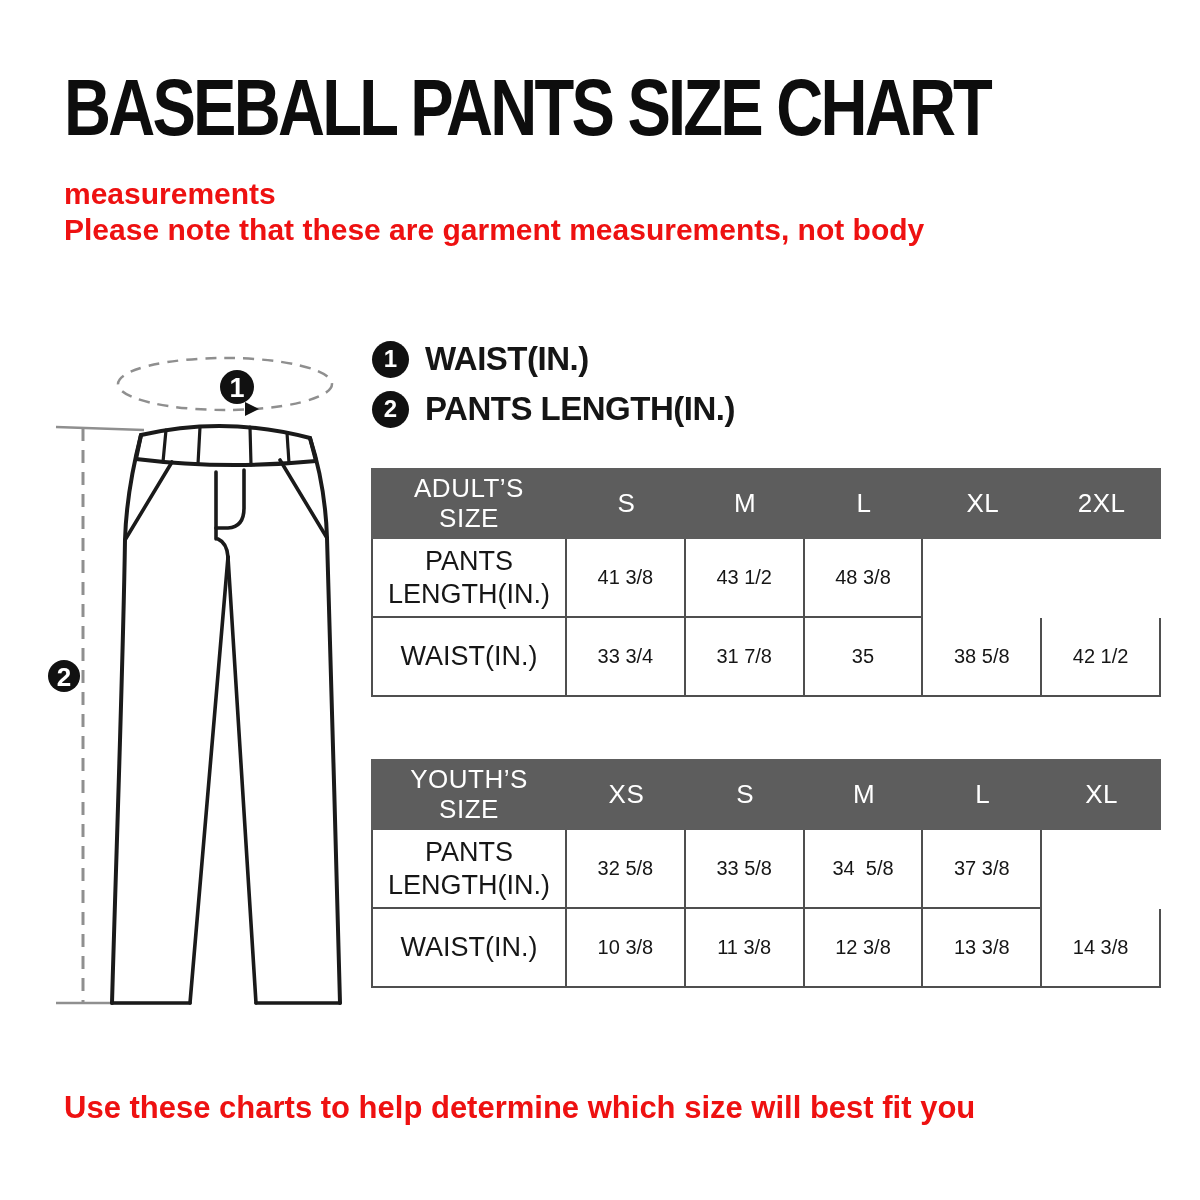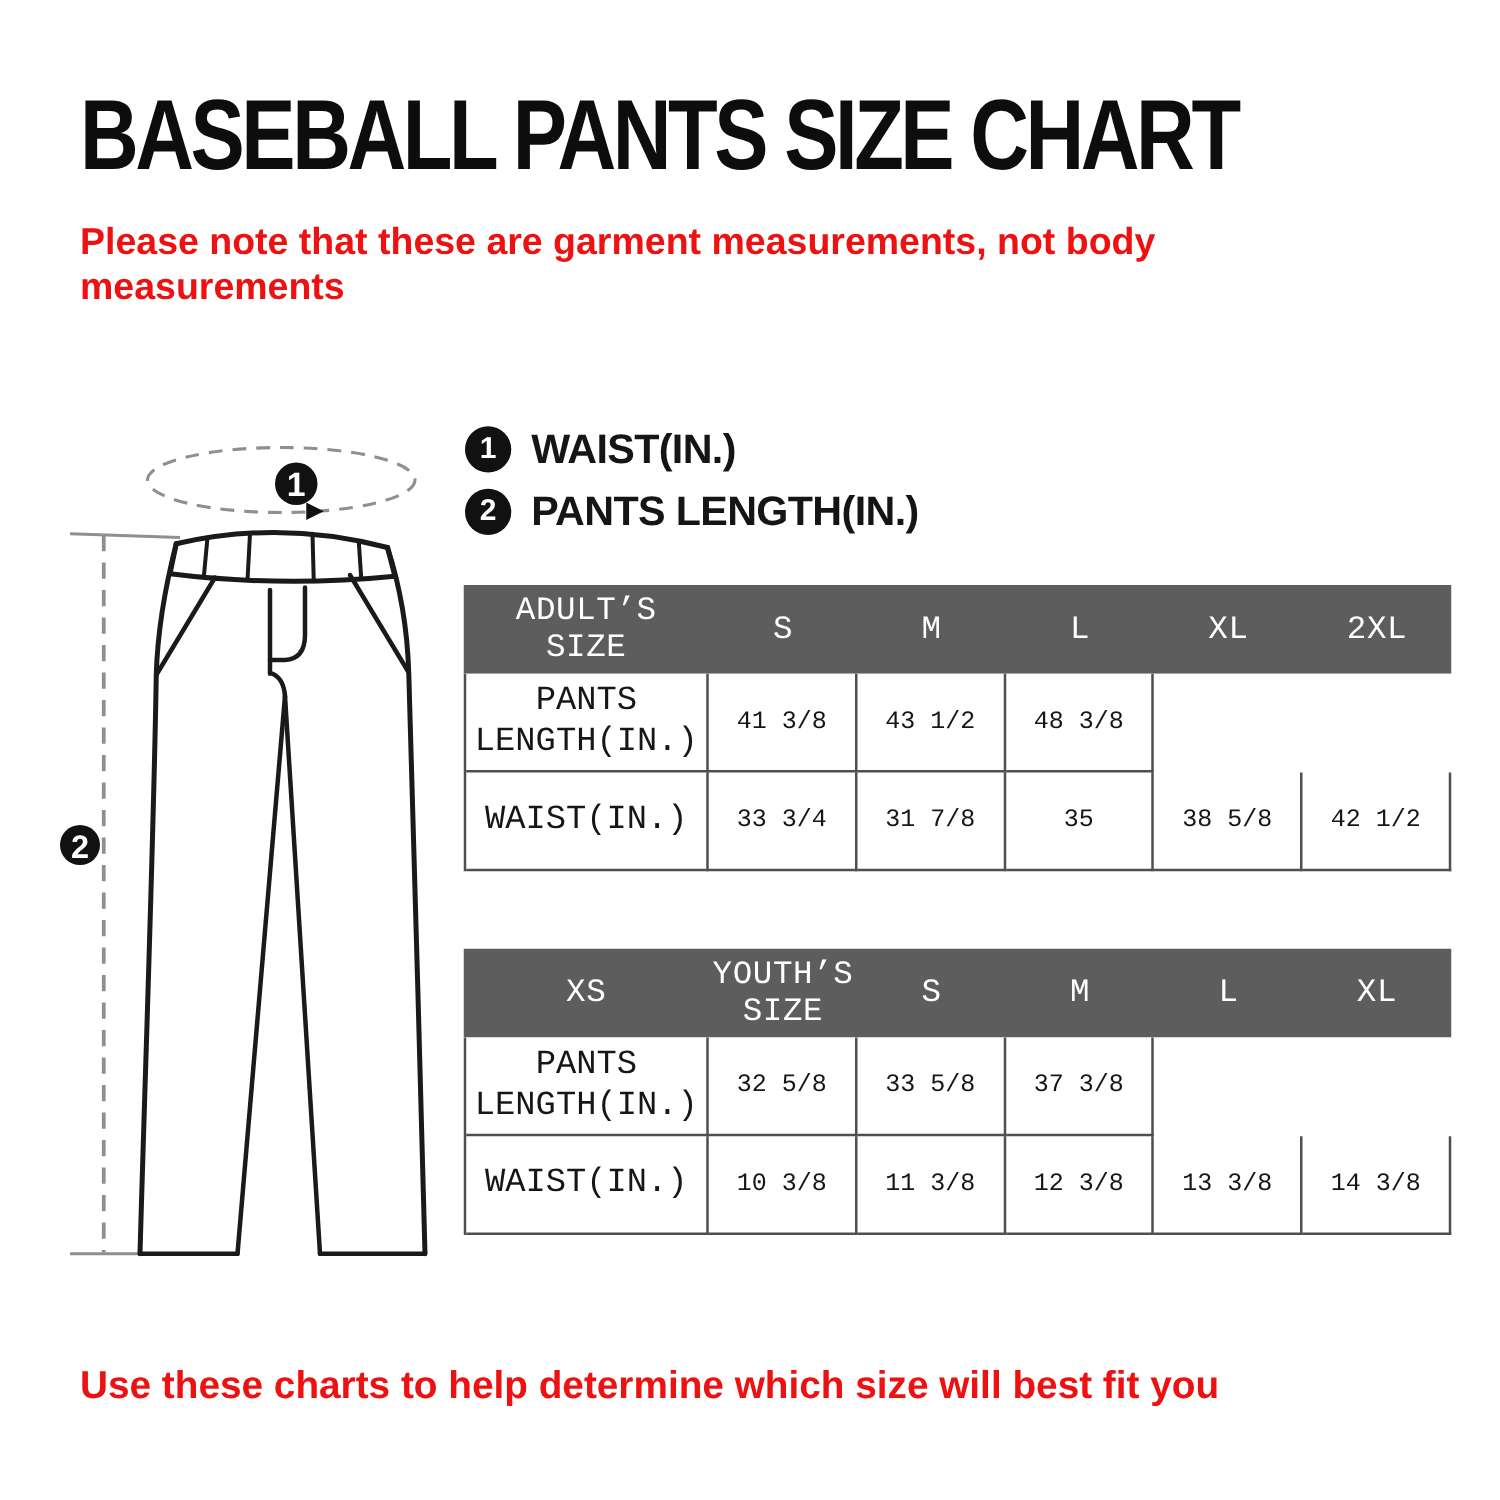--- a/index.html
+++ b/index.html
@@ -70,21 +70,20 @@
     font-size: 33px;
     font-weight: bold;
     letter-spacing: -0.5px;
     color: #151515;
   }
 
   .size-table {
     position: absolute;
     left: 371px;
     width: 790px;
-    font-family: Liberation Mono, monospace;
   }
   .thead {
     display: grid;
     grid-template-columns: 196px repeat(5, 118.8px);
     height: 71px;
     background: #5d5d5d;
     color: #ffffff;
   }
   .th {
     display: flex; align-items: center; justify-content: center;
@@ -123,22 +122,22 @@
 
   svg .ink  { stroke: #1a1a1a; fill: none; stroke-linecap: round; stroke-linejoin: round; }
   svg .dim  { stroke: #8f8f8f; fill: none; }
 </style>
 </head>
 <body>
 
 <h1 class="title">BASEBALL PANTS SIZE CHART</h1>
 
 <div class="red-note">
+  <div>measurements</div>
   <div>Please note that these are garment measurements, not body</div>
-  <div>measurements</div>
 </div>
 
 <svg class="pants-figure" viewBox="0 0 330 680" aria-hidden="true">
 
   <ellipse class="dim" cx="185" cy="44" rx="107" ry="26" stroke-width="2.5" stroke-dasharray="11 8"></ellipse>
 
   <polygon points="205,62 219,69 205,76" fill="#111"></polygon>
 
   <path class="dim" d="M16 87 L104 90" stroke-width="2.5"></path>
   <path class="dim" d="M16 663 L100 663" stroke-width="2.5"></path>
@@ -207,32 +206,33 @@
       <div class="td">31 7/8</div>
       <div class="td">35</div>
       <div class="td">38 5/8</div>
       <div class="td">42 1/2</div>
     </div>
   </div>
 </div>
 
 <div class="size-table youth-table">
   <div class="thead">
+    <div class="th corner">YOUTH’S SIZE</div>
     <div class="th">XS</div>
-    <div class="th corner">YOUTH’S SIZE</div>
     <div class="th">S</div>
     <div class="th">M</div>
     <div class="th">L</div>
     <div class="th">XL</div>
   </div>
   <div class="tbody">
     <div class="tr">
       <div class="td rowlabel">PANTS LENGTH(IN.)</div>
       <div class="td">32 5/8</div>
       <div class="td">33 5/8</div>
+      <div class="td">34  5/8</div>
       <div class="td">37 3/8</div>
     </div>
     <div class="tr">
       <div class="td rowlabel">WAIST(IN.)</div>
       <div class="td">10 3/8</div>
       <div class="td">11 3/8</div>
       <div class="td">12 3/8</div>
       <div class="td">13 3/8</div>
       <div class="td">14 3/8</div>
     </div>

